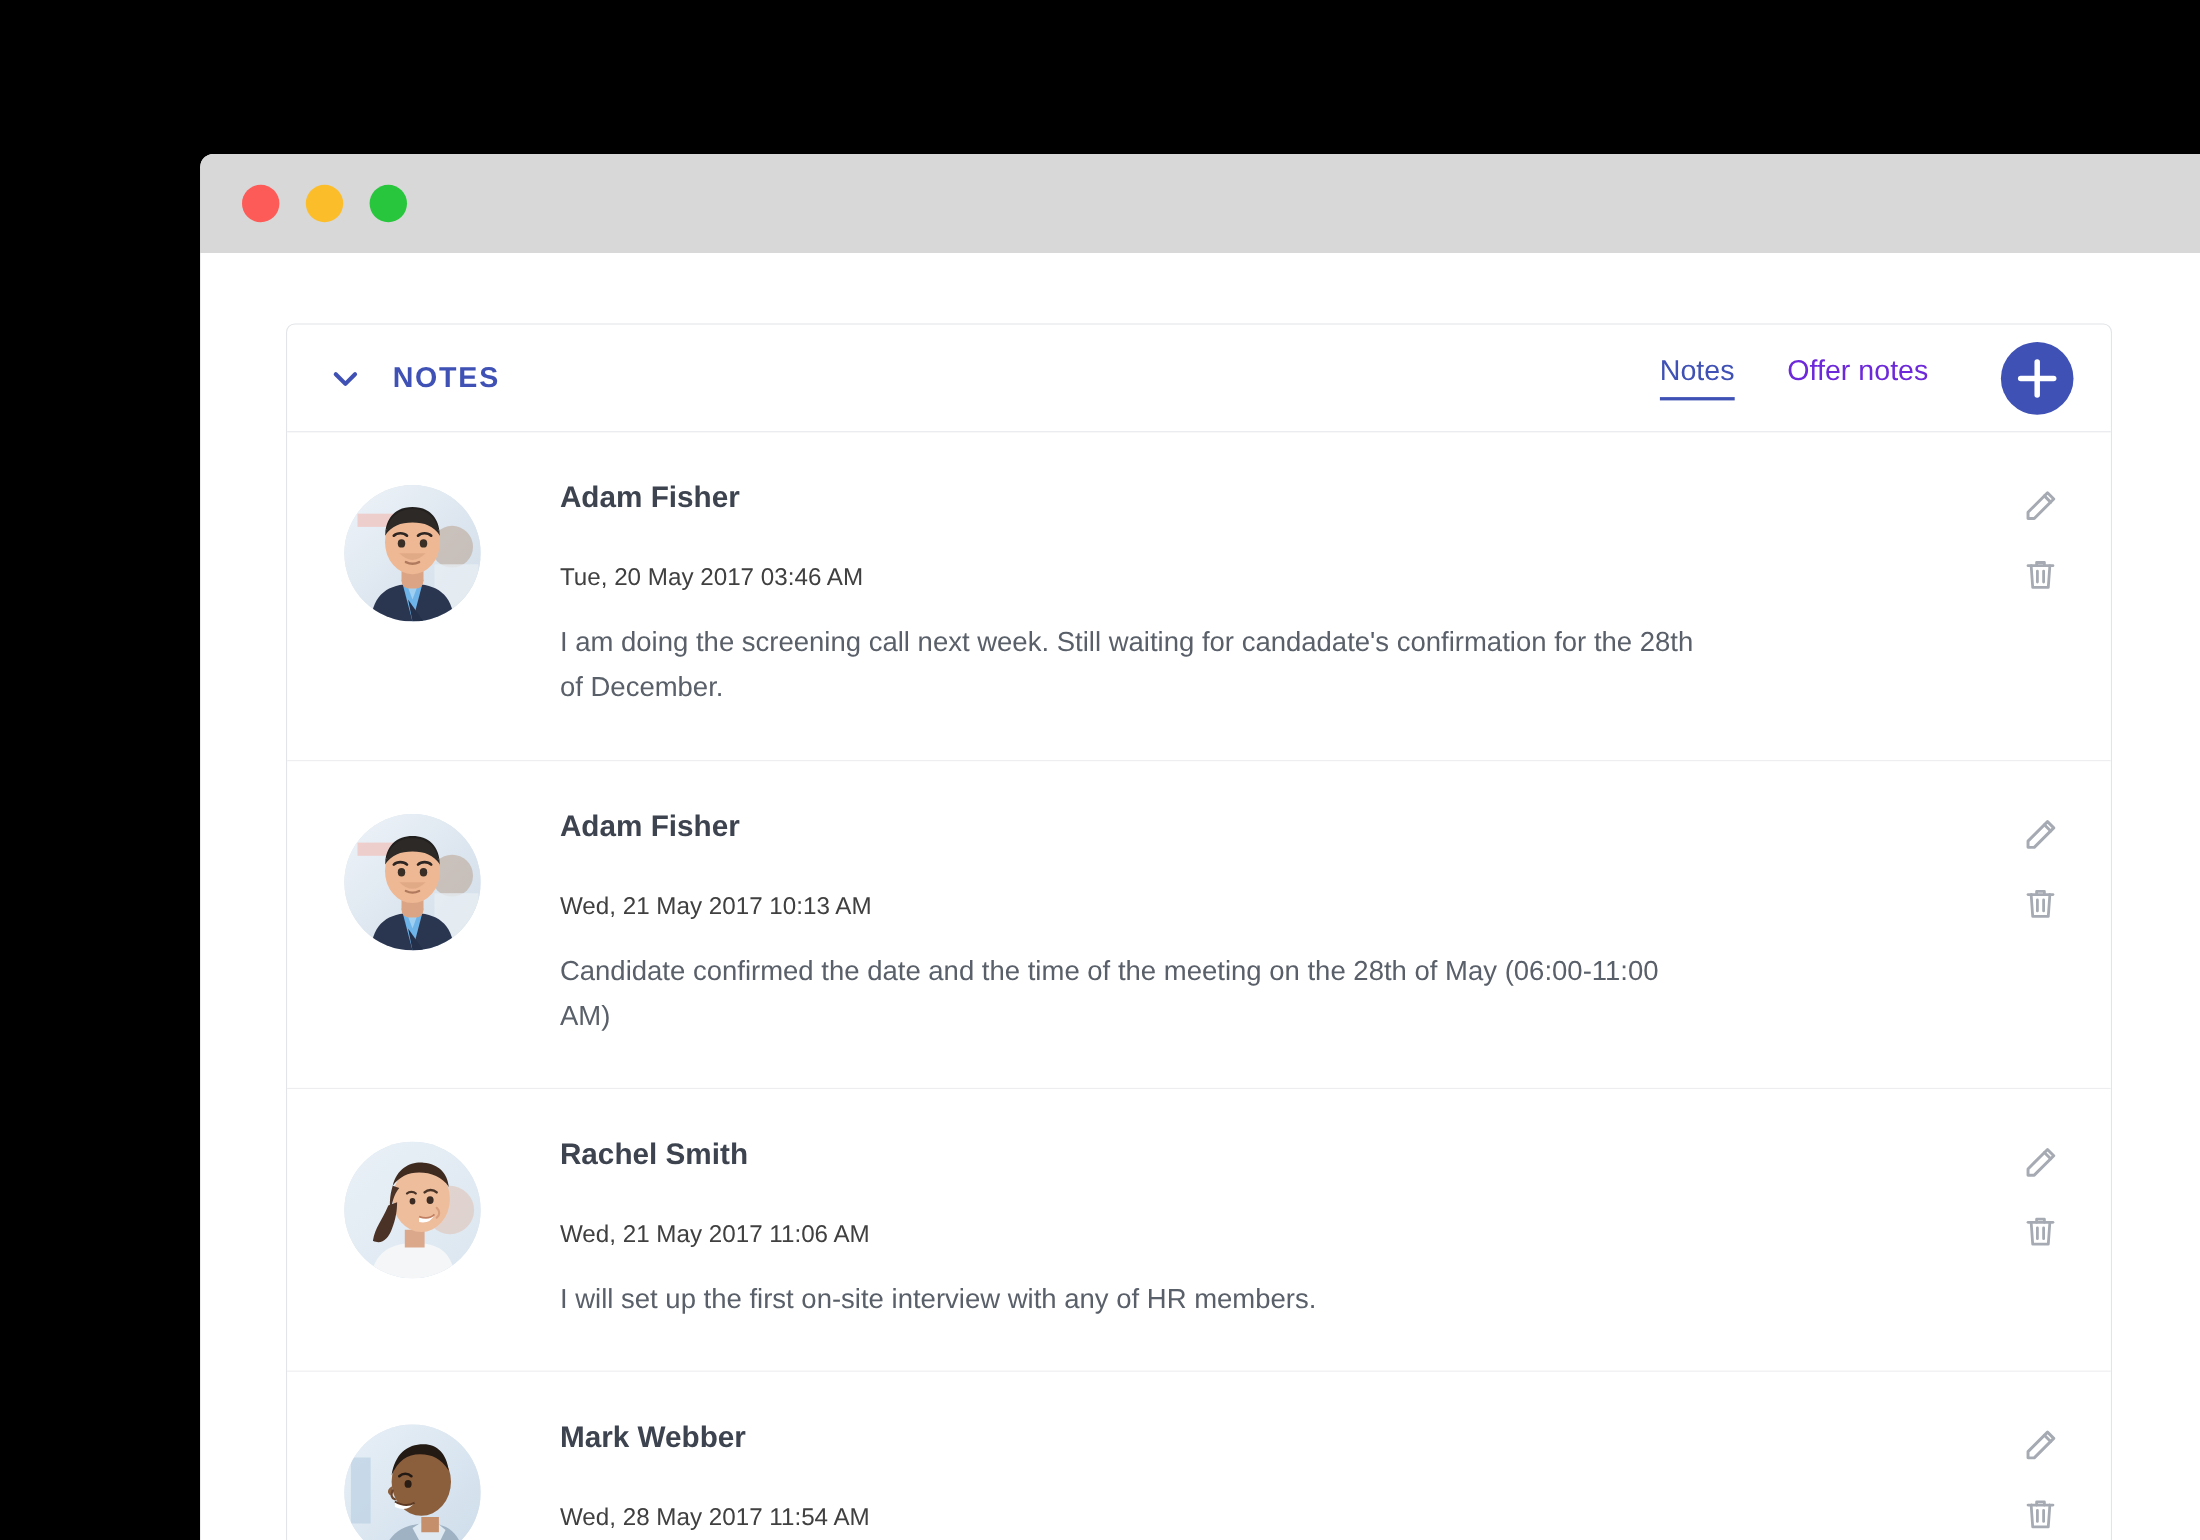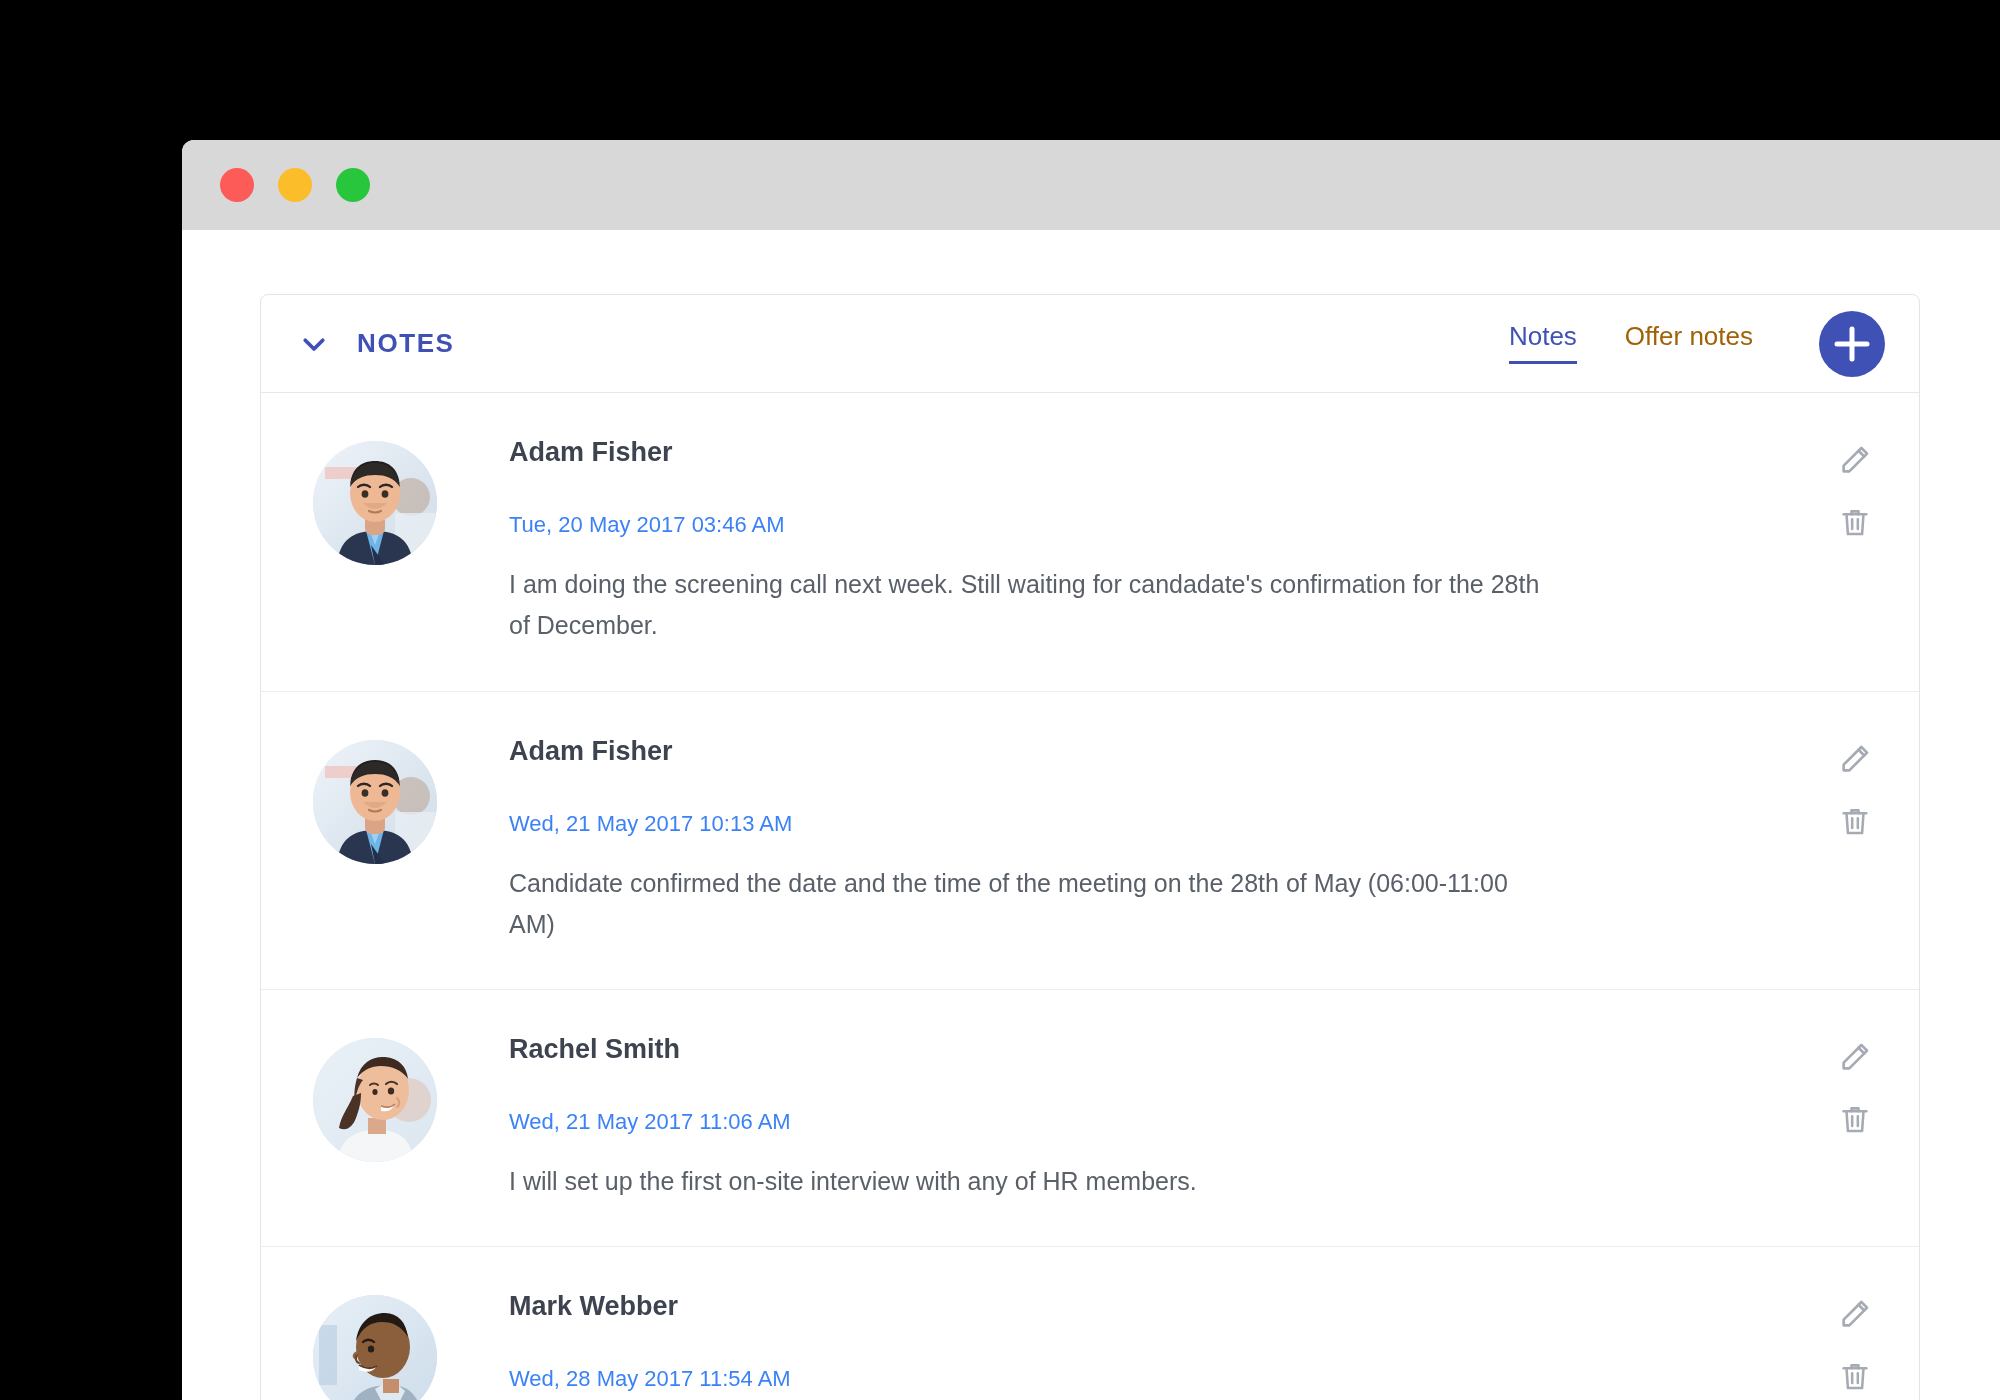--- a/index.html
+++ b/index.html
@@ -94,21 +94,21 @@
 
   .header-right {
     margin-left: auto;
     display: flex;
     align-items: center;
     gap: 0;
   }
 
   .tab {
     font-size: 26px;
-    color: #a16207;
+    color: #6d28d9;
     padding: 0 0 12px 0;
     margin-right: 48px;
     border-bottom: 3px solid transparent;
     line-height: 1;
     white-space: nowrap;
   }
 
   .tab.active {
     color: #3f51b5;
     border-bottom-color: #3f51b5;
@@ -170,21 +170,21 @@
 
   .note-author {
     font-size: 27px;
     font-weight: bold;
     color: #3d4450;
     white-space: nowrap;
   }
 
   .note-date {
     font-size: 22px;
-    color: #3b82f6;
+    color: #404040;
     white-space: nowrap;
   }
 
   .note-text {
     font-size: 25px;
     line-height: 1.65;
     color: #5a6069;
     max-width: 1050px;
   }
 

